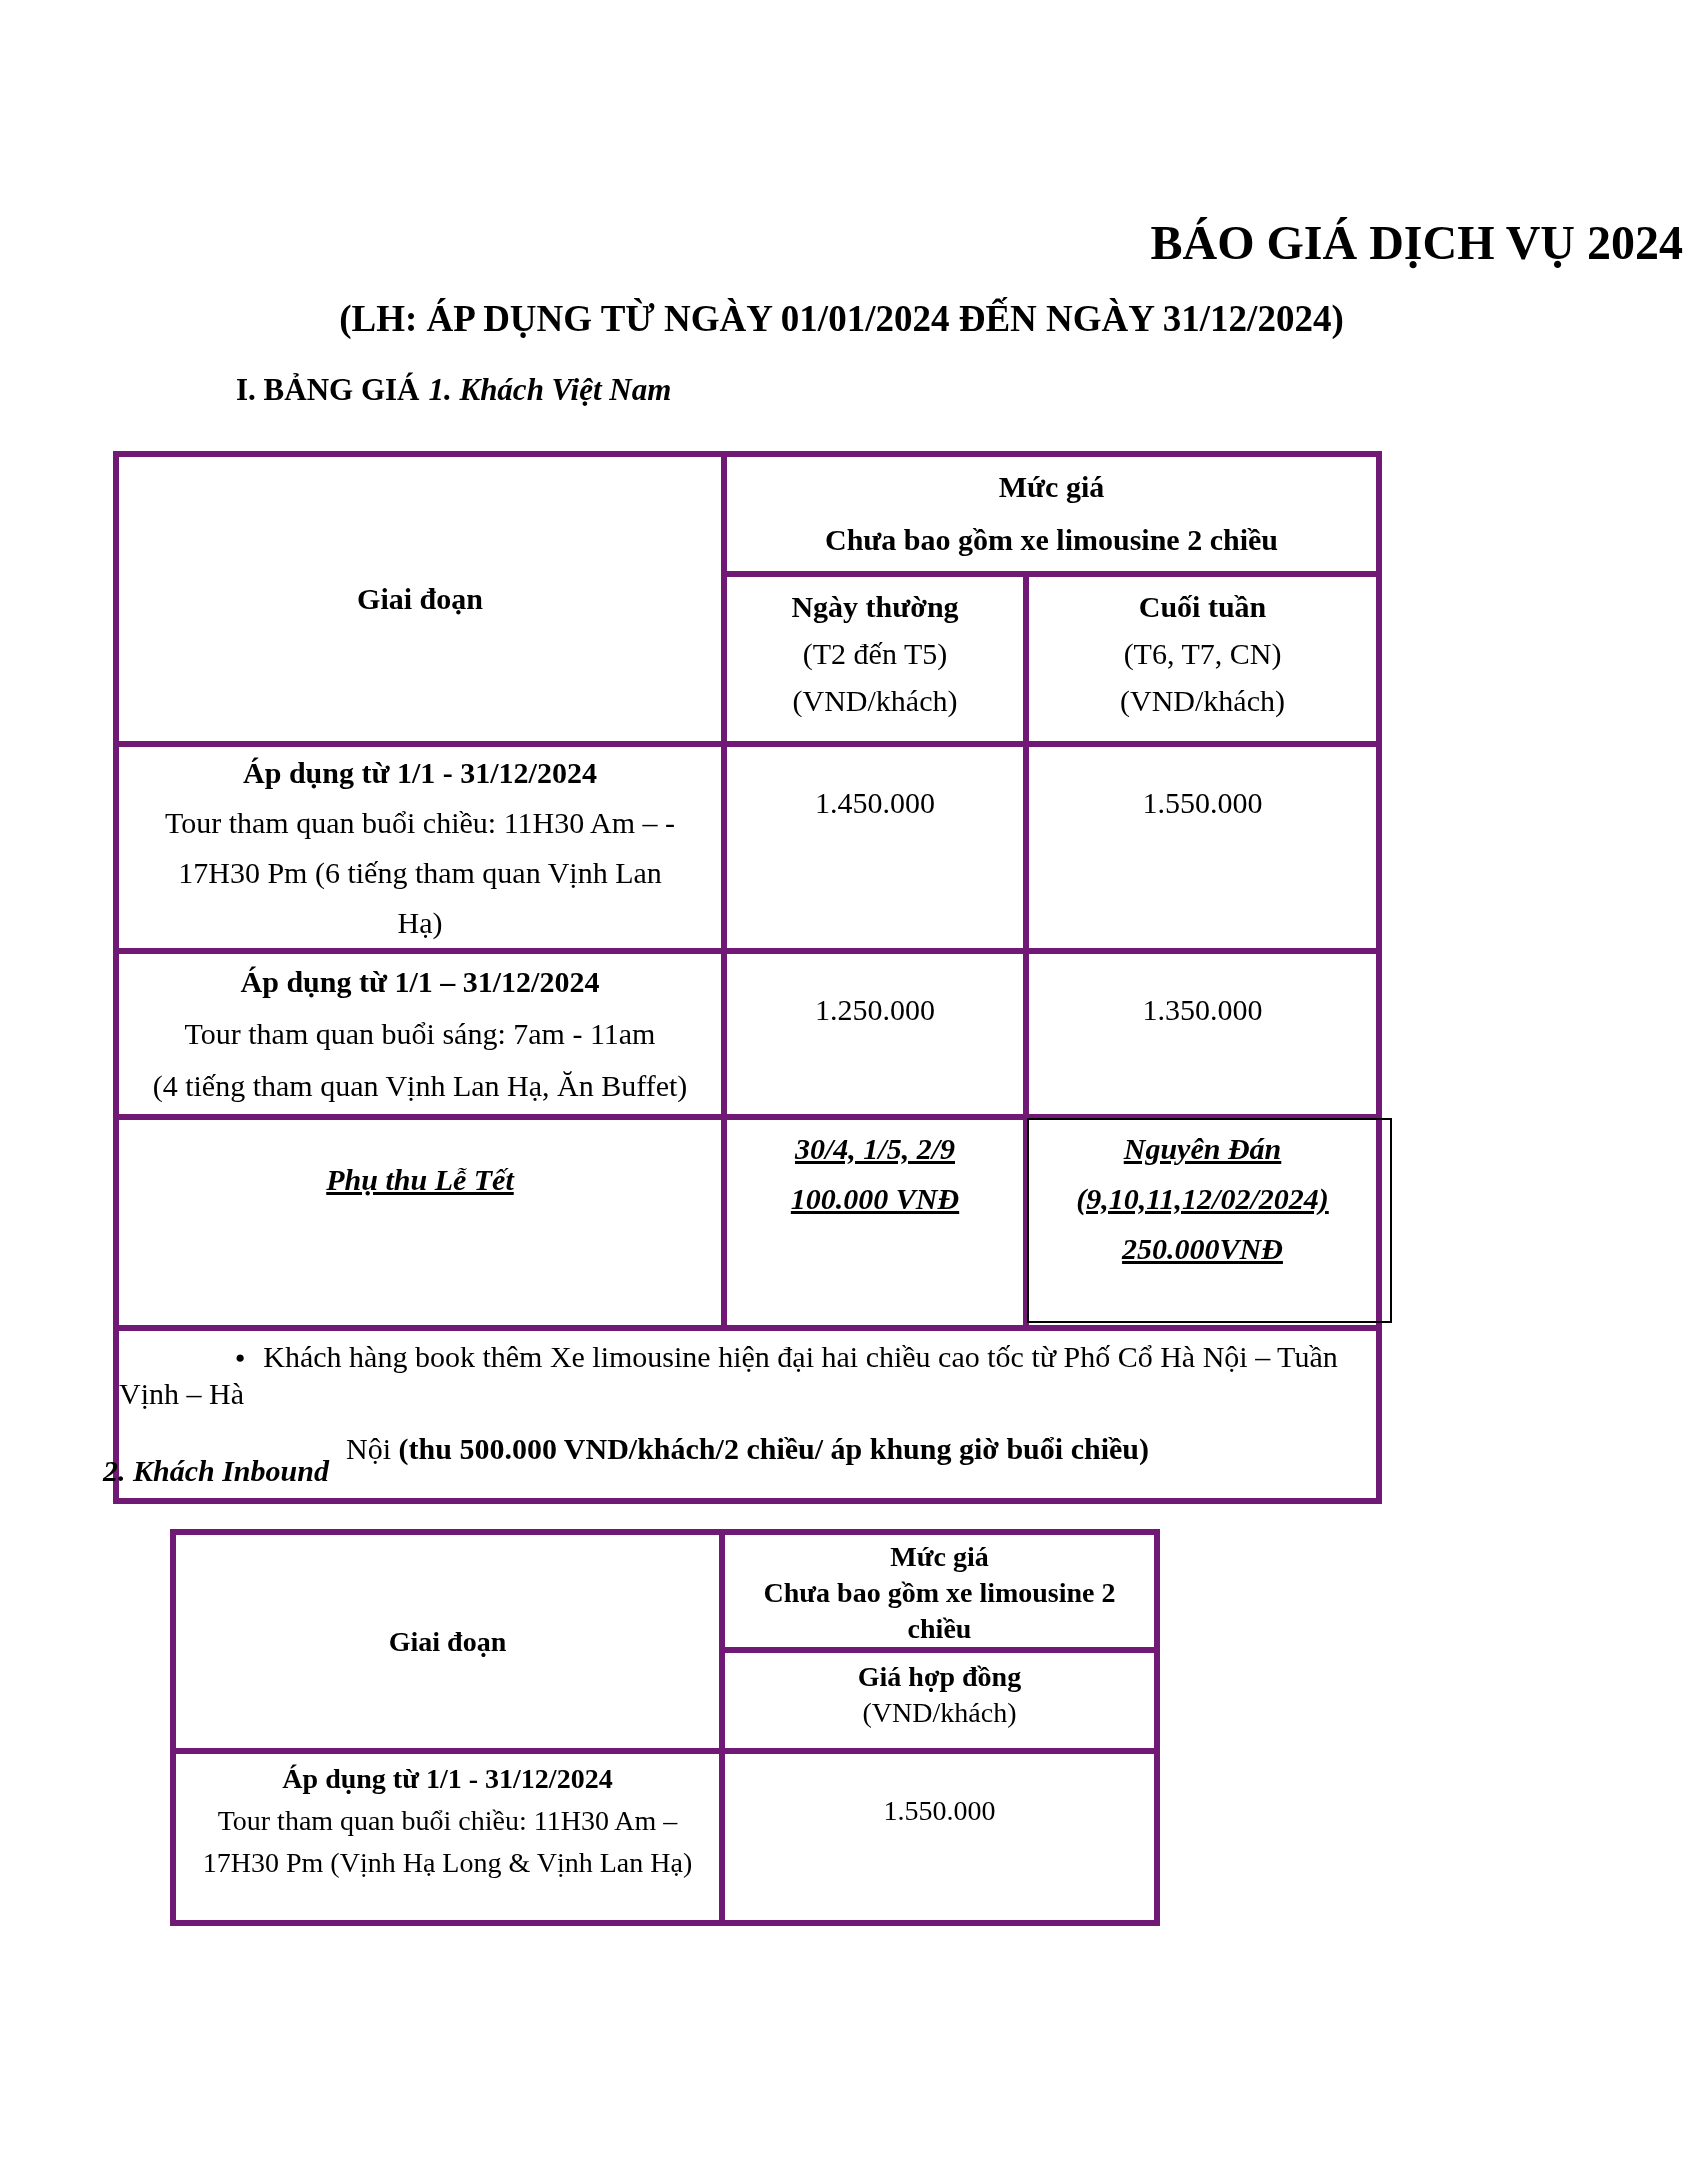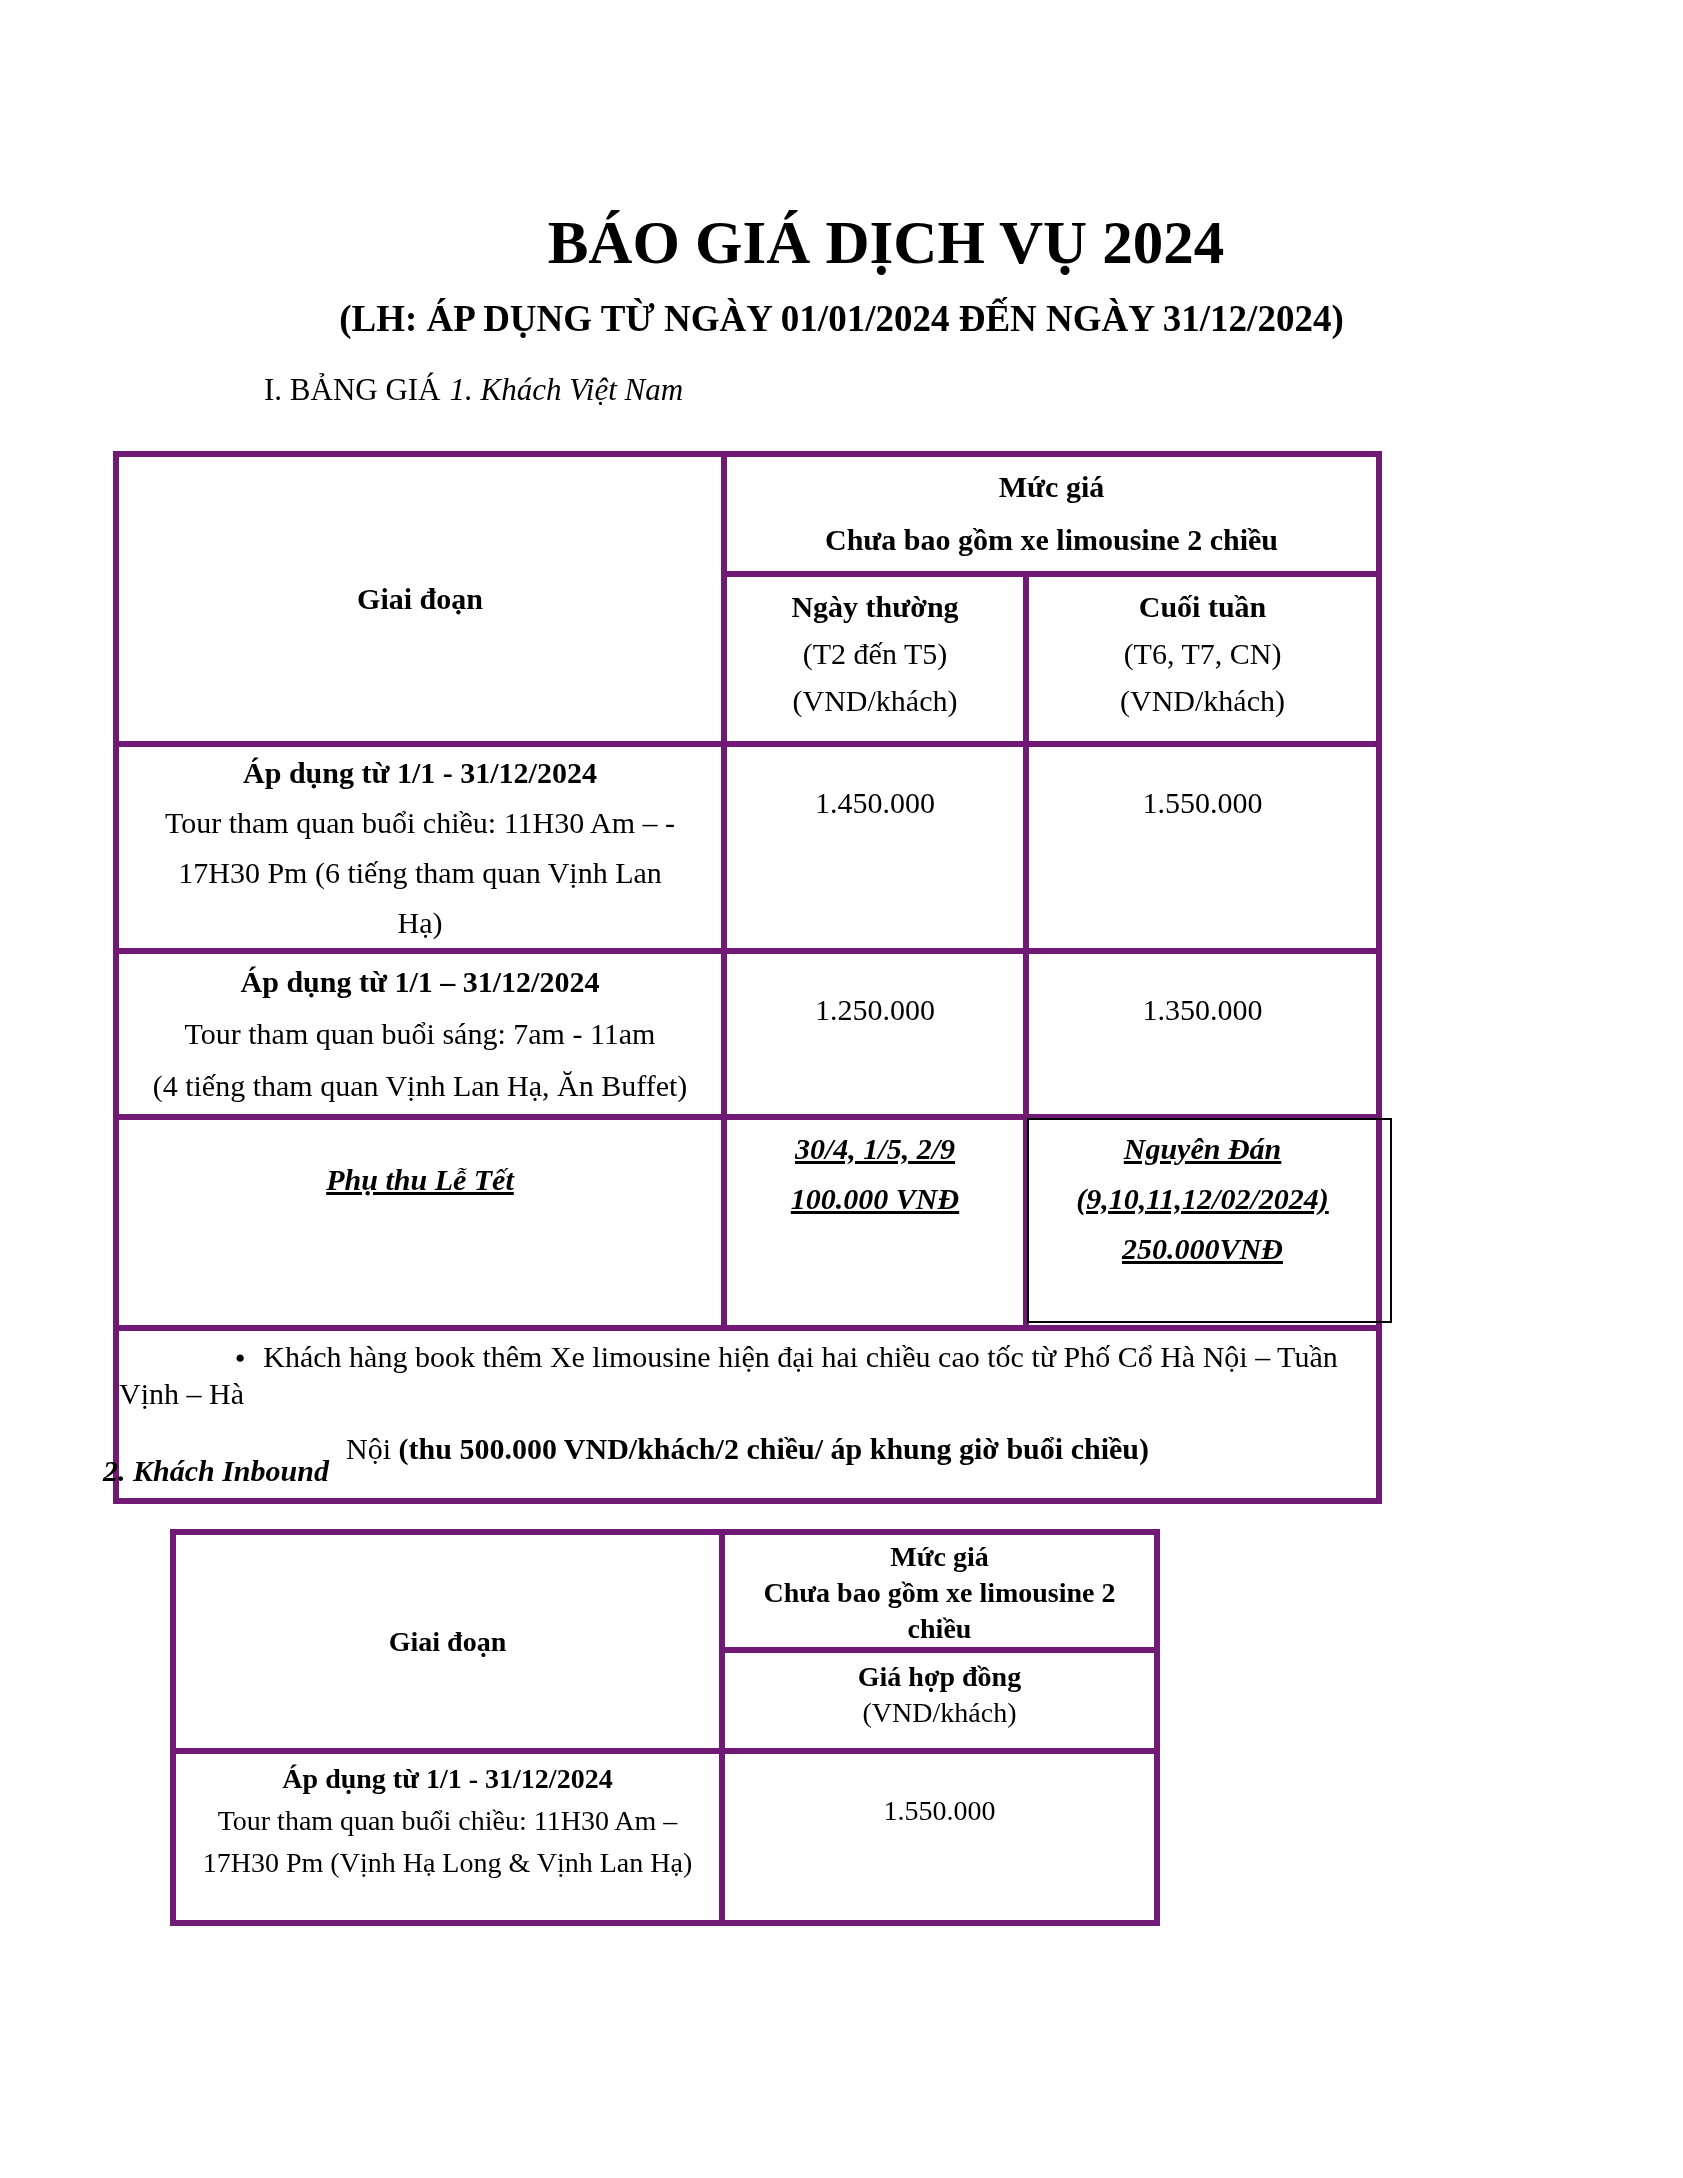--- a/index.html
+++ b/index.html
@@ -5,29 +5,29 @@
   html,body { margin:0; padding:0; }
   body {
     width:1683px; height:2178px;
     background:#ffffff;
     position:relative;
     font-family:"Liberation Serif","DejaVu Serif",serif;
     color:#000;
   }
   .doc-title {
     position:absolute; left:89px; top:213px; width:1594px;
-    text-align:center; font-size:61px; font-weight:bold; line-height:59px;
+    text-align:right; font-size:48px; font-weight:bold; line-height:59px;
   }
   .doc-subtitle {
     position:absolute; left:0; top:297px; width:1683px;
     text-align:center; font-size:37px; font-weight:bold; line-height:44px;
   }
   .sec1 {
-    position:absolute; left:264px; top:368px;
-    font-size:31px; font-weight:normal; line-height:44px;
+    position:absolute; left:236px; top:368px;
+    font-size:31px; font-weight:bold; line-height:44px;
   }
   .sec1 .it { font-style:italic; margin-left:9px; }
   .sec2 {
     position:absolute; left:103px; top:1449px;
     font-size:30px; font-weight:bold; font-style:italic; line-height:44px;
   }
   table.price-table {
     position:absolute; border-collapse:collapse; table-layout:fixed;
   }
   table.price-table td {

